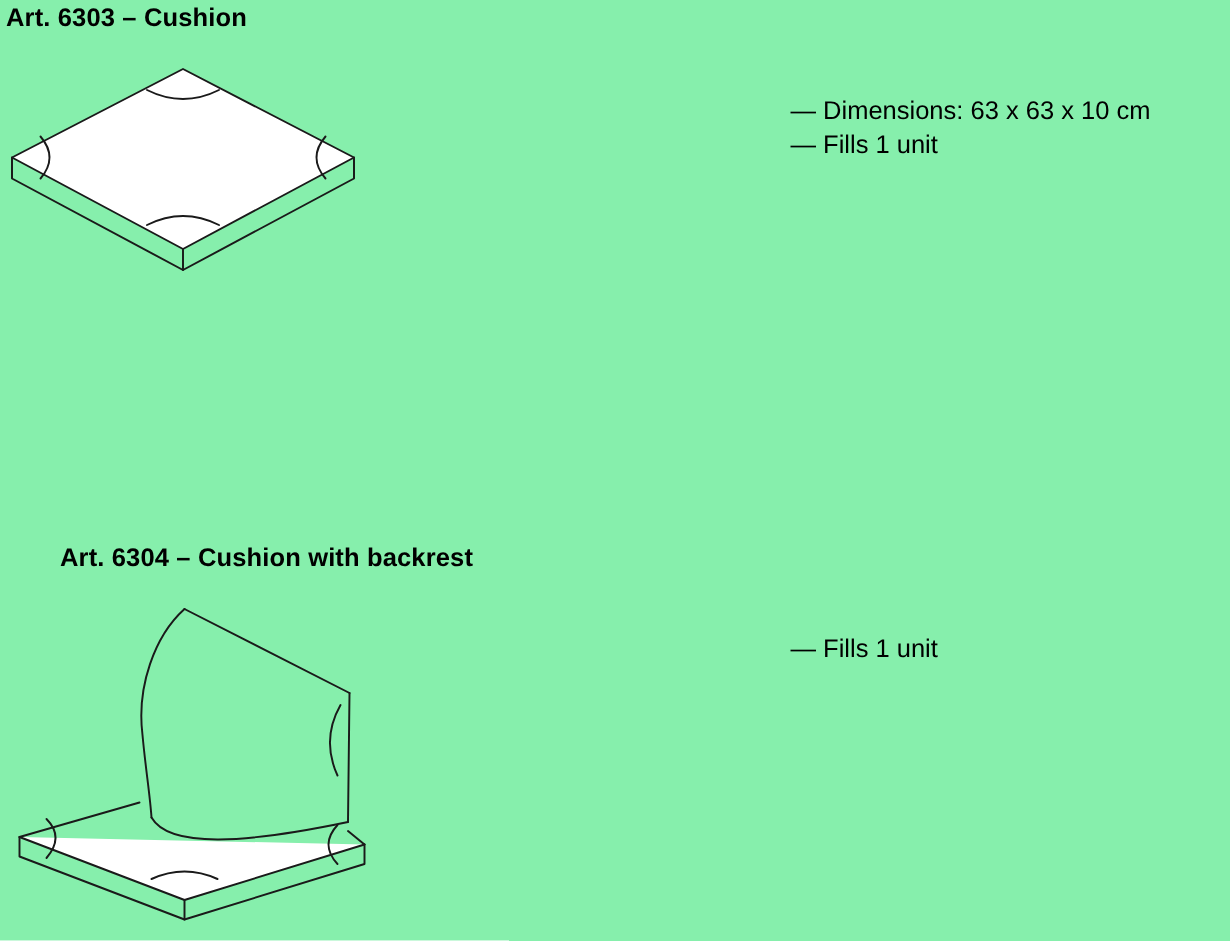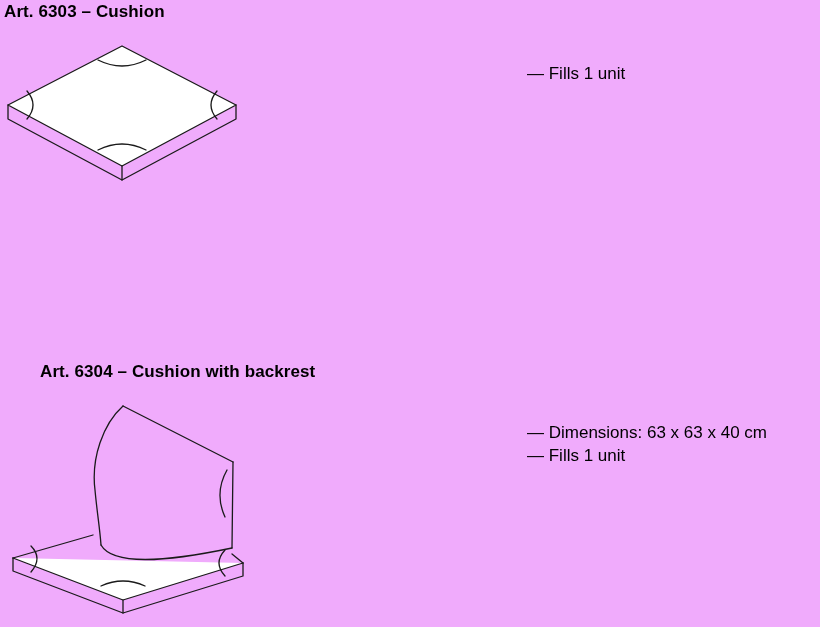--- a/index.html
+++ b/index.html
@@ -4,21 +4,21 @@
 <style>
   html, body {
     margin: 0;
     padding: 0;
     background: #ffffff;
   }
   .page {
     position: relative;
     width: 820px;
     height: 627px;
-    background: #f0abfc;
+    background: #86efac;
     font-family: "Liberation Sans", sans-serif;
     color: #000000;
     overflow: hidden;
   }
   .section-title {
     position: absolute;
     left: 4px;
     font-size: 17px;
     font-weight: bold;
     letter-spacing: 0.1px;
@@ -62,20 +62,21 @@
 
           <path d="M95,18 Q119,30 143,18"></path>
           <path d="M24,49 Q36,63 24,77"></path>
           <path d="M214,49 Q202,63 214,77"></path>
           <path d="M95,108 Q119,96 143,108"></path>
         </g>
       </svg>
     </div>
 
     <div class="specs specs-1">
+      <div class="spec-line">— Dimensions: 63 x 63 x 10 cm</div>
       <div class="spec-line">— Fills 1 unit</div>
     </div>
   </div>
 
   <div>
     <div class="section-title title-2">Art. 6304 – Cushion with backrest</div>
 
     <div class="illustration illo-2">
       <svg width="250" height="220" viewBox="0 0 250 220">
         <g fill="none" stroke="#1a1a1a" stroke-width="1.3" stroke-linecap="round" stroke-linejoin="round">
@@ -94,18 +95,17 @@
           <path d="M118,6 L228,62"></path>
           <path d="M228,62 L227,148"></path>
           <path d="M118,6 C98,24 86,58 90,90 C92,112 95,130 96,145"></path>
           <path d="M96,145 C108,166 160,162 227,148"></path>
           <path d="M222,70 Q209,93 220,117"></path>
         </g>
       </svg>
     </div>
 
     <div class="specs specs-2">
-      <div class="spec-line">— Dimensions: 63 x 63 x 40 cm</div>
       <div class="spec-line">— Fills 1 unit</div>
     </div>
   </div>
 
 </div>
 
 </body></html>

